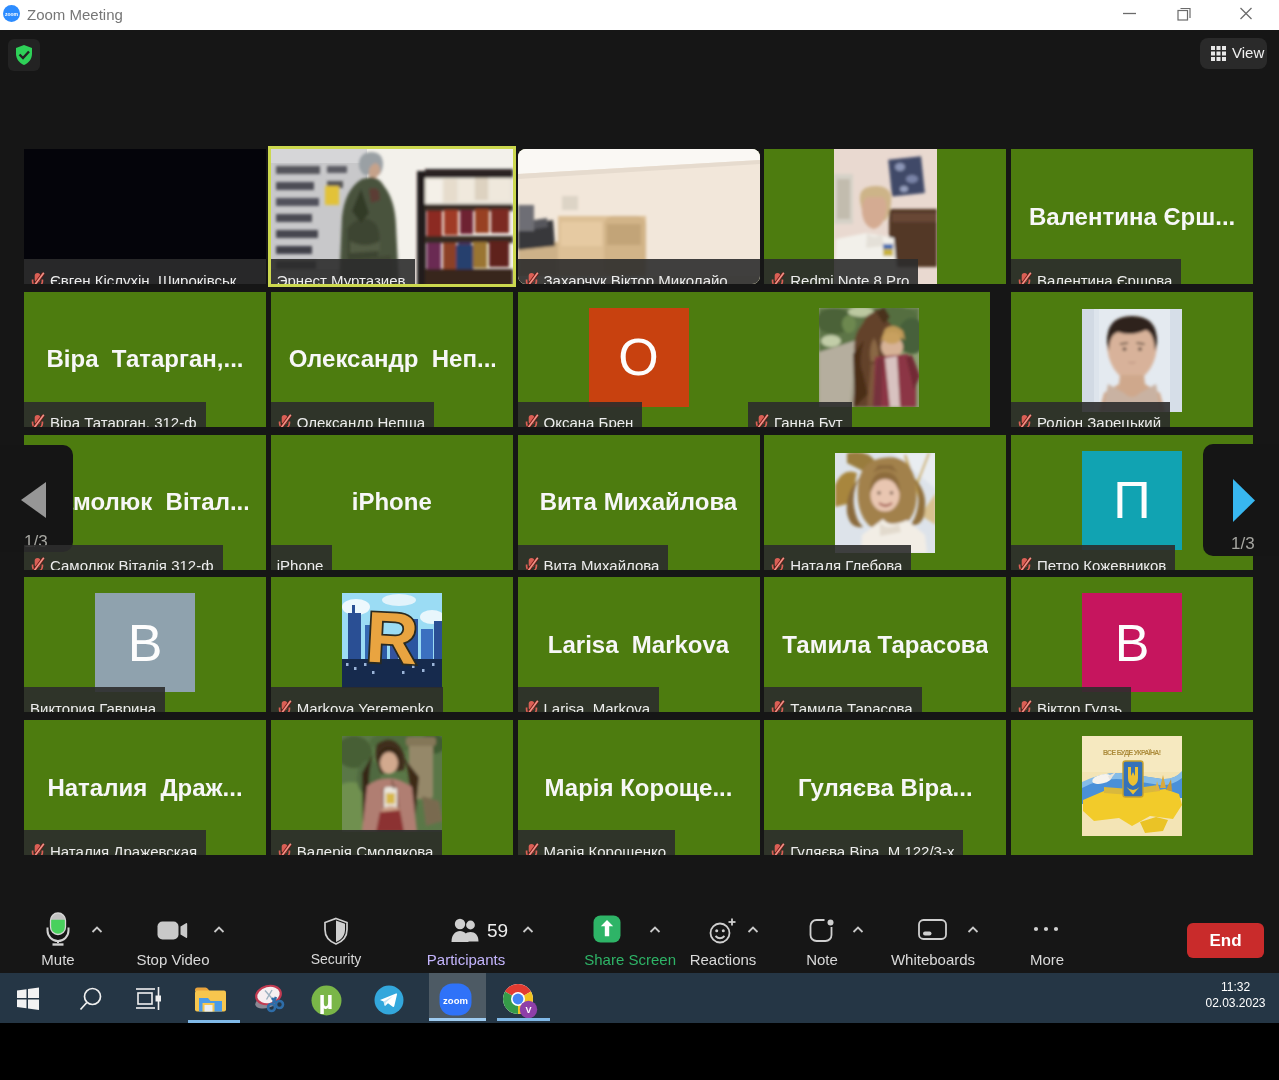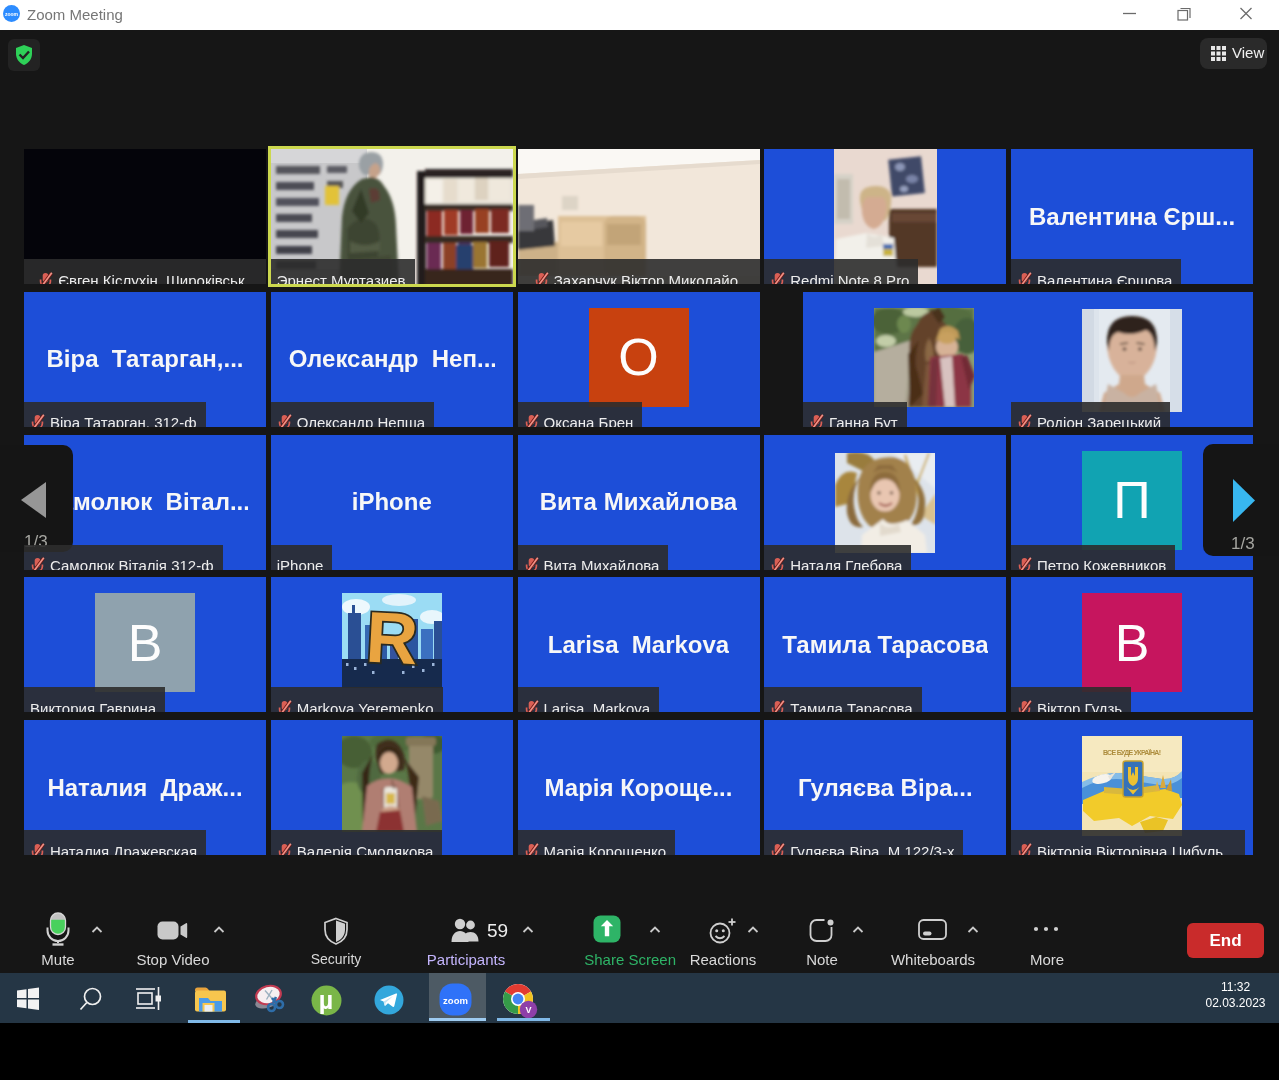--- a/index.html
+++ b/index.html
@@ -1,27 +1,27 @@
 <!DOCTYPE html>
 <html><head>
 <meta charset="utf-8">
 <style>
   * { margin:0; padding:0; box-sizing:border-box; }
   html,body { width:1279px; height:1080px; overflow:hidden; background:#000;
     font-family:"Liberation Sans", sans-serif; -webkit-font-smoothing:antialiased; }
   #titlebar { position:absolute; left:0; top:0; width:1279px; height:30px; background:#fff; }
   #win { position:absolute; left:0; top:30px; width:1279px; height:943px; background:#161616; }
   #taskbar { position:absolute; left:0; top:973px; width:1279px; height:50px; background:#253645; }
-  .tile { position:absolute; width:242px; height:135px; background:#1d4ed8; overflow:hidden; }
+  .tile { position:absolute; width:242px; height:135px; background:#4d7c0f; overflow:hidden; }
   .tile > svg { position:absolute; left:0; top:0; }
   .cname { position:absolute; left:0; top:0; width:100%; height:135px; display:flex;
     align-items:center; justify-content:center; }
   .cname span { font-size:24px; font-weight:bold; color:#f7f7f7; white-space:pre; overflow:hidden; max-width:206px; }
   .lbl { position:absolute; left:0; bottom:0; height:25px; max-width:100%; z-index:5;
-    background:rgba(44,44,44,0.9); display:flex; align-items:center; padding:17px 9px 0 6px;justify-content:flex-end; }
+    background:rgba(44,44,44,0.9); display:flex; align-items:center; padding:17px 9px 0 6px; }
   .lbl.w { width:100%; }
   .lbl svg { flex:0 0 auto; margin-right:5px; }
   .lbl span { font-size:15px; color:#ededed; white-space:pre; overflow:hidden; }
   .av { position:absolute; left:71px; top:16px; width:100px; height:99px; display:flex;
     align-items:center; justify-content:center; overflow:hidden; }
   .av span { font-size:52px; }
   .av svg { position:absolute; left:0; top:0; }
 </style>
 </head>
 <body>
@@ -138,21 +138,21 @@
 <path d="M90 62 l9 -22 8 24 -8 10 z" fill="#333a28"></path>
 <path d="M107 40 q8 -3 10 3 l1 8 -9 3 z" fill="#5c3c34"></path>
 <path d="M81 112 l48 -6 2 32 -52 0 z" fill="#424a36"></path>
 <path d="M88 92 q15 8 30 0 l0 10 -30 2 z" fill="#525c44"></path>
 </g>
 </svg>
     <div class="lbl">
       <span>Эрнест Муртазиев</span>
     </div>
   </div>
-<div class="tile" style="left:517.5px;top:149px;">
+<div class="tile" style="left:517.5px;top:149px;border-radius:8px;">
     <svg width="242" height="138" viewBox="0 0 242 138" preserveAspectRatio="none">
 <rect width="242" height="138" fill="#f2e7da"></rect>
 <polygon points="0,0 242,0 242,11 0,25" fill="#faf8f4"></polygon>
 <polygon points="0,25 242,11 242,15 0,30" fill="#e6dbce"></polygon>
 <g filter="url(#bl1)">
 <rect x="44" y="47" width="16" height="14" fill="#ddd4c6"></rect>
 <rect x="40" y="67" width="88" height="61" fill="#ddc096"></rect>
 <rect x="86" y="67" width="42" height="61" rx="9" fill="#d2b488"></rect>
 <rect x="43" y="73" width="41" height="24" fill="#e6caa2"></rect>
 <rect x="89" y="75" width="34" height="21" fill="#c2a478"></rect>
@@ -276,21 +276,21 @@
 <path d="M2.6 7.4 v1.9 a4.9 4.9 0 0 0 9.8 0 v-1.9" stroke-width="1.7"></path>
 <line x1="7.5" y1="14.4" x2="7.5" y2="15" stroke-width="1.7"></line>
 <line x1="4.6" y1="15.8" x2="10.4" y2="15.8" stroke-width="1.9"></line>
 </g>
 <line x1="13.4" y1="1.2" x2="3" y2="15.2" stroke="#6e1512" stroke-width="3.2"></line>
 <line x1="13.8" y1="0.8" x2="3.4" y2="14.8" stroke="#ef9287" stroke-width="1.7"></line>
 </svg>
       <span>Оксана Брен</span>
     </div>
   </div>
-<div class="tile" style="left:803px;top:291.75px;">
+<div class="tile" style="left:748px;top:291.75px;">
     <div class="av">
       <svg width="100" height="99" viewBox="0 0 100 99" preserveAspectRatio="none">
 <rect width="100" height="99" fill="#8d9f72"></rect>
 <g filter="url(#bl1)">
 <rect x="0" y="0" width="100" height="44" fill="#5d7546"></rect>
 <ellipse cx="15" cy="13" rx="18" ry="13" fill="#4b6238"></ellipse>
 <ellipse cx="74" cy="9" rx="24" ry="11" fill="#546e40"></ellipse>
 <ellipse cx="42" cy="4" rx="13" ry="5" fill="#bcc9a0"></ellipse>
 <ellipse cx="12" cy="33" rx="10" ry="6" fill="#c2cda8"></ellipse>
 <ellipse cx="30" cy="16" rx="7" ry="9" fill="#6d8850"></ellipse>
@@ -679,33 +679,20 @@
 <polygon points="26,40 34,36 28,44" fill="#e8e4da"></polygon>
 <path d="M78 52 l3 -13 3 13 z" fill="#d9a93c"></path>
 <path d="M84 54 l5 -11 1 12 z" fill="#c89a34"></path>
 <path d="M73 55 l2 -10 3 10 z" fill="#e0b246"></path>
 </g>
 <rect x="41" y="25" width="20" height="36" rx="2.5" fill="#3572b8" stroke="#c8a22e" stroke-width="1.4"></rect>
 <path d="M46 31 v11 q0 6 5 8 q5 -2 5 -8 v-11 l-3 0 0 9 -2 -4 -2 4 0 -9 z" fill="#ecc133"></path>
 <path d="M44.5 51 q6.5 6 13 0 l-6.5 7.5 z" fill="#ecc133"></path>
 </svg>
     </div>
-    <div class="lbl">
-      <svg width="15" height="17" viewBox="0 0 15 17">
-<g fill="none" stroke="#da5f55" stroke-width="1.8">
-<rect x="4.7" y="1" width="5.6" height="9.2" rx="2.8" fill="#da5f55" stroke="none"></rect>
-<path d="M2.6 7.4 v1.9 a4.9 4.9 0 0 0 9.8 0 v-1.9" stroke-width="1.7"></path>
-<line x1="7.5" y1="14.4" x2="7.5" y2="15" stroke-width="1.7"></line>
-<line x1="4.6" y1="15.8" x2="10.4" y2="15.8" stroke-width="1.9"></line>
-</g>
-<line x1="13.4" y1="1.2" x2="3" y2="15.2" stroke="#6e1512" stroke-width="3.2"></line>
-<line x1="13.8" y1="0.8" x2="3.4" y2="14.8" stroke="#ef9287" stroke-width="1.7"></line>
-</svg>
-      <span>Вікторія Вікторівна Цибуль...</span>
-    </div>
   </div>
 
 <div style="position:absolute;left:0;top:445px;width:73px;height:107px;background:#151515;border-radius:0 10px 10px 0;z-index:4">
   <svg width="73" height="107" viewBox="0 0 73 107">
     <polygon points="46,37 46,73 21,55" fill="#969696"></polygon>
     <text x="24" y="102" font-size="17" fill="#a5a5a0">1/3</text>
   </svg>
 </div>
 <div style="position:absolute;left:1203px;top:444px;width:76px;height:112px;background:#151515;border-radius:10px 0 0 10px;z-index:4">
   <svg width="76" height="112" viewBox="0 0 76 112">

